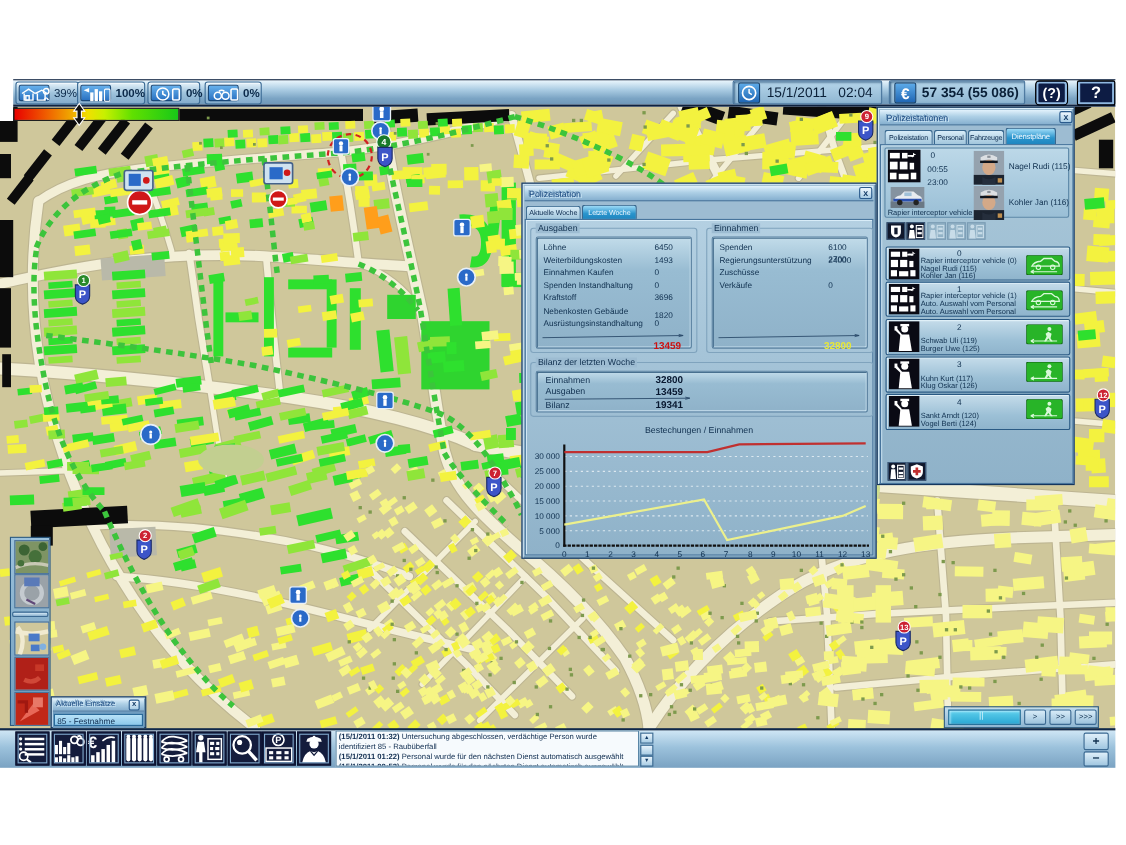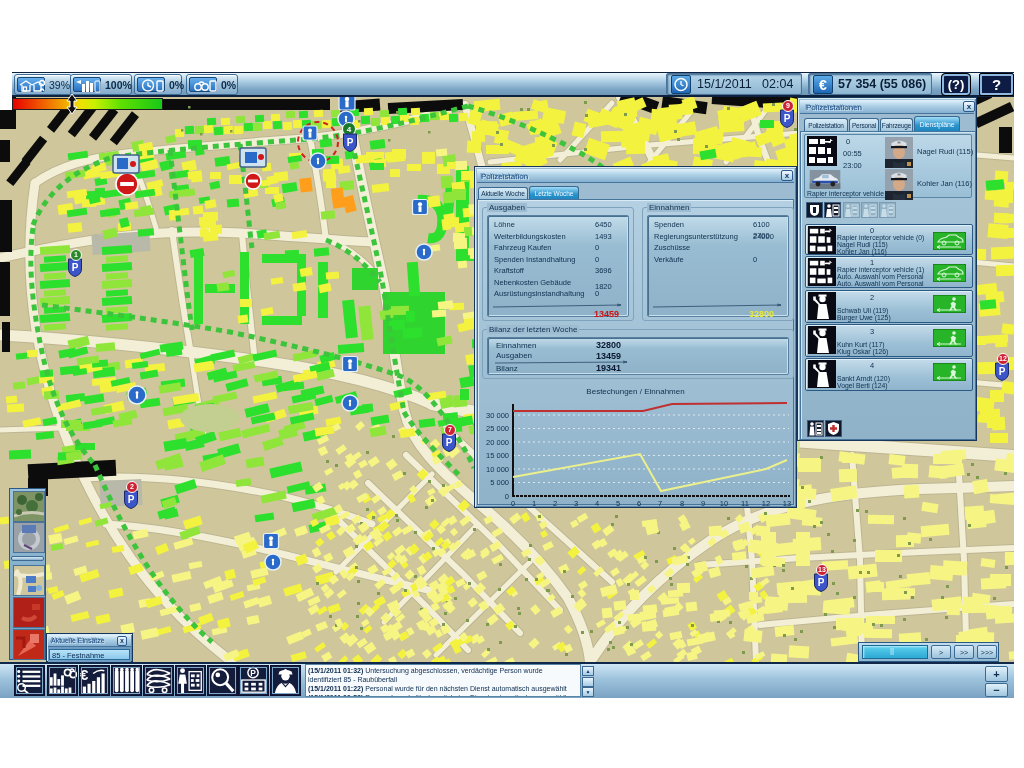--- a/index.html
+++ b/index.html
@@ -1532,21 +1532,21 @@
       <div class="tab" style="left:3px;top:20px;width:50px;height:12px;font-size:6.5px;line-height:12px;letter-spacing:-0.1px">Aktuelle Woche</div>
       <div class="tab act" style="left:54px;top:19px;width:50px;height:13px;font-size:6.5px;line-height:13px;letter-spacing:-0.1px">Letzte Woche</div>
       <div class="abs" style="left:2px;top:32px;width:317px;height:306px;background:linear-gradient(#b4d0e2,#8fb2c9);border:1px solid #47749c;box-shadow:inset 1px 1px 0 #d8ecf8"></div>
       <div class="fs" style="left:7px;top:40px;width:152px;height:114px"></div>
       <div class="leg" style="left:12px;top:36px">Ausgaben</div>
       <div class="lb" style="left:12px;top:48px;width:142px;height:102px"></div>
       <div class="abs t7" style="left:19px;top:53.0px">Löhne</div>
       <div class="abs t7" style="left:120px;top:53.0px">6450</div>
       <div class="abs t7" style="left:19px;top:64.5px">Weiterbildungskosten</div>
       <div class="abs t7" style="left:120px;top:64.5px">1493</div>
-      <div class="abs t7" style="left:19px;top:76.0px">Fahrzeug Kaufen</div>
+      <div class="abs t7" style="left:19px;top:76.0px">Einnahmen Kaufen</div>
       <div class="abs t7" style="left:120px;top:76.0px">0</div>
       <div class="abs t7" style="left:19px;top:87.5px">Spenden Instandhaltung</div>
       <div class="abs t7" style="left:120px;top:87.5px">0</div>
       <div class="abs t7" style="left:19px;top:99.0px">Kraftstoff</div>
       <div class="abs t7" style="left:120px;top:99.0px">3696</div>
       <div class="abs t7" style="left:19px;top:110.5px">Nebenkosten Gebäude</div>
       <div class="abs t7" style="left:120px;top:115px">1820</div>
       <div class="abs t7" style="left:19px;top:122.0px">Ausrüstungsinstandhaltung</div>
       <div class="abs t7" style="left:120px;top:122.0px">0</div>
       <svg class="abs" style="left:18px;top:136px" width="134" height="6">

